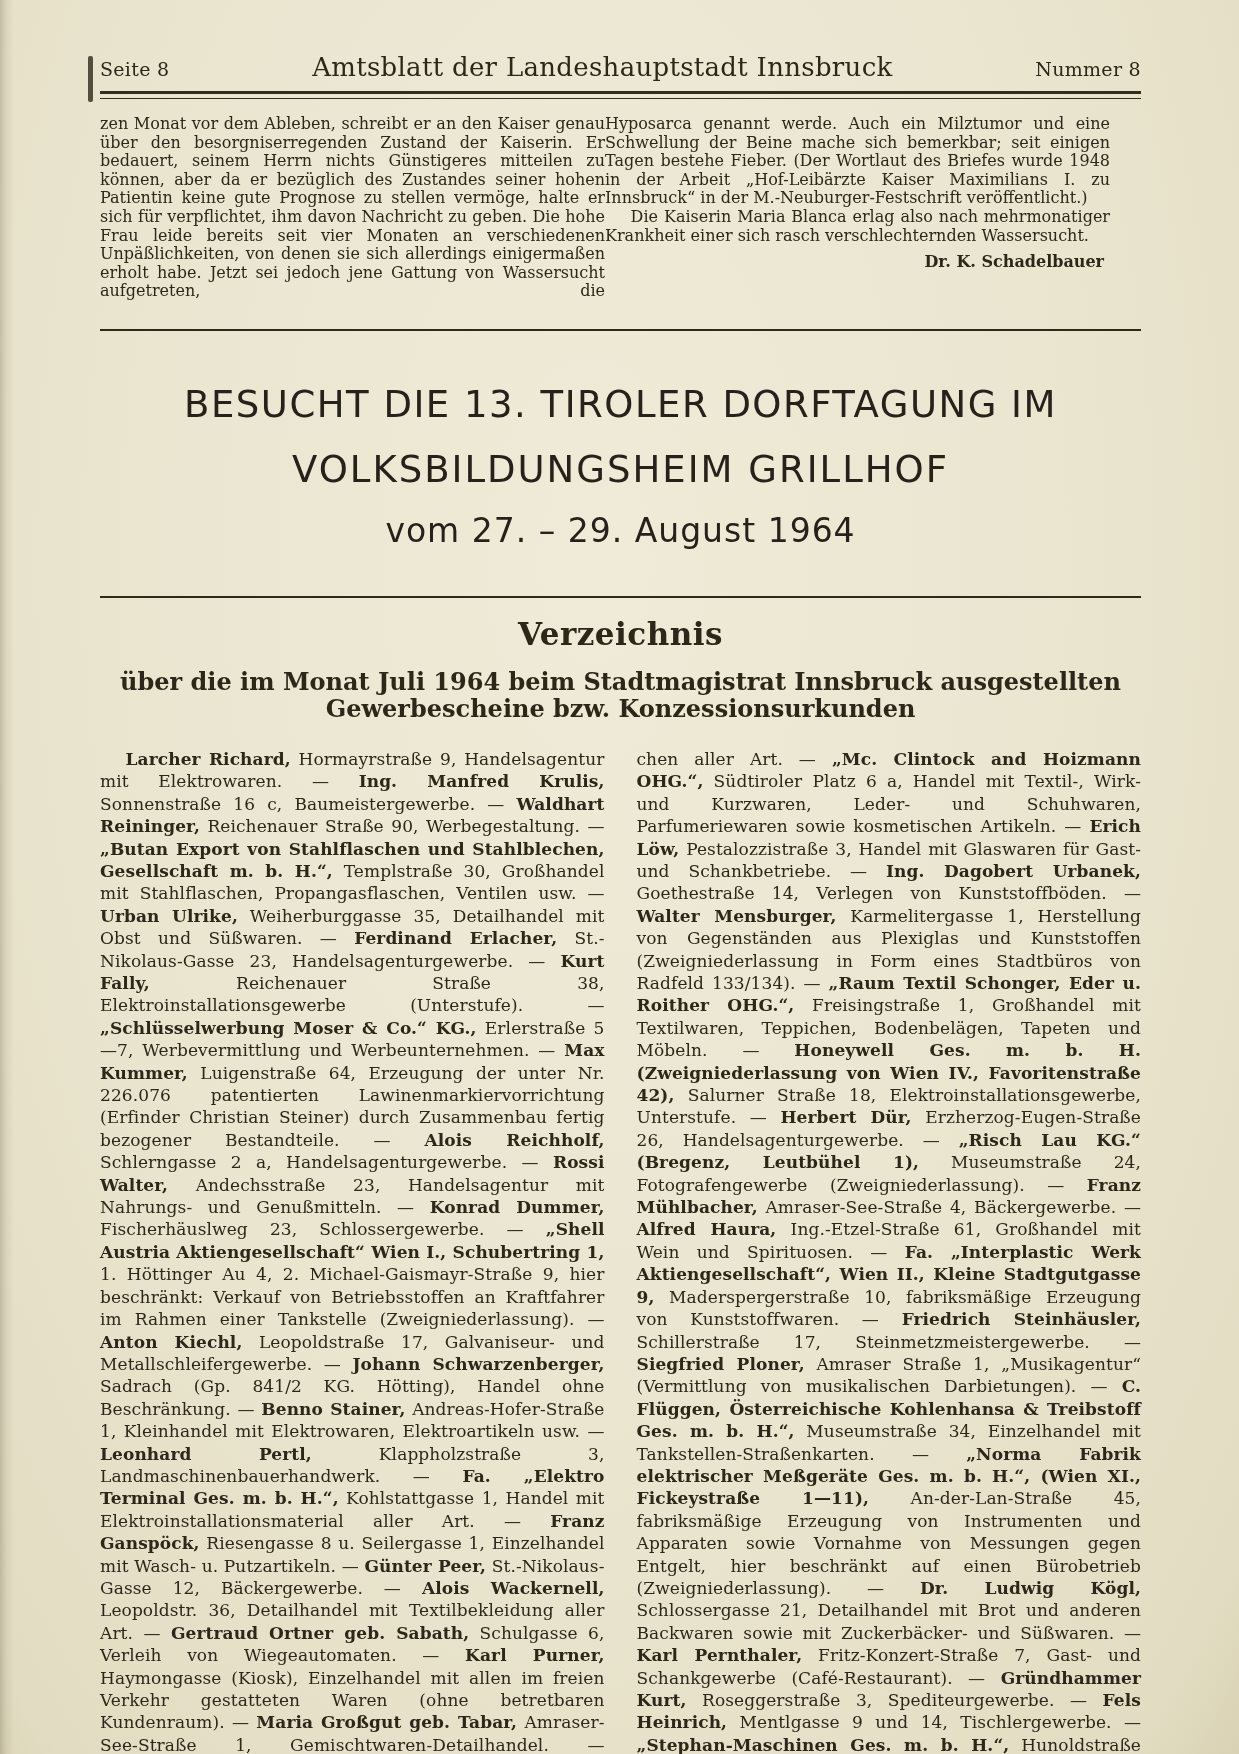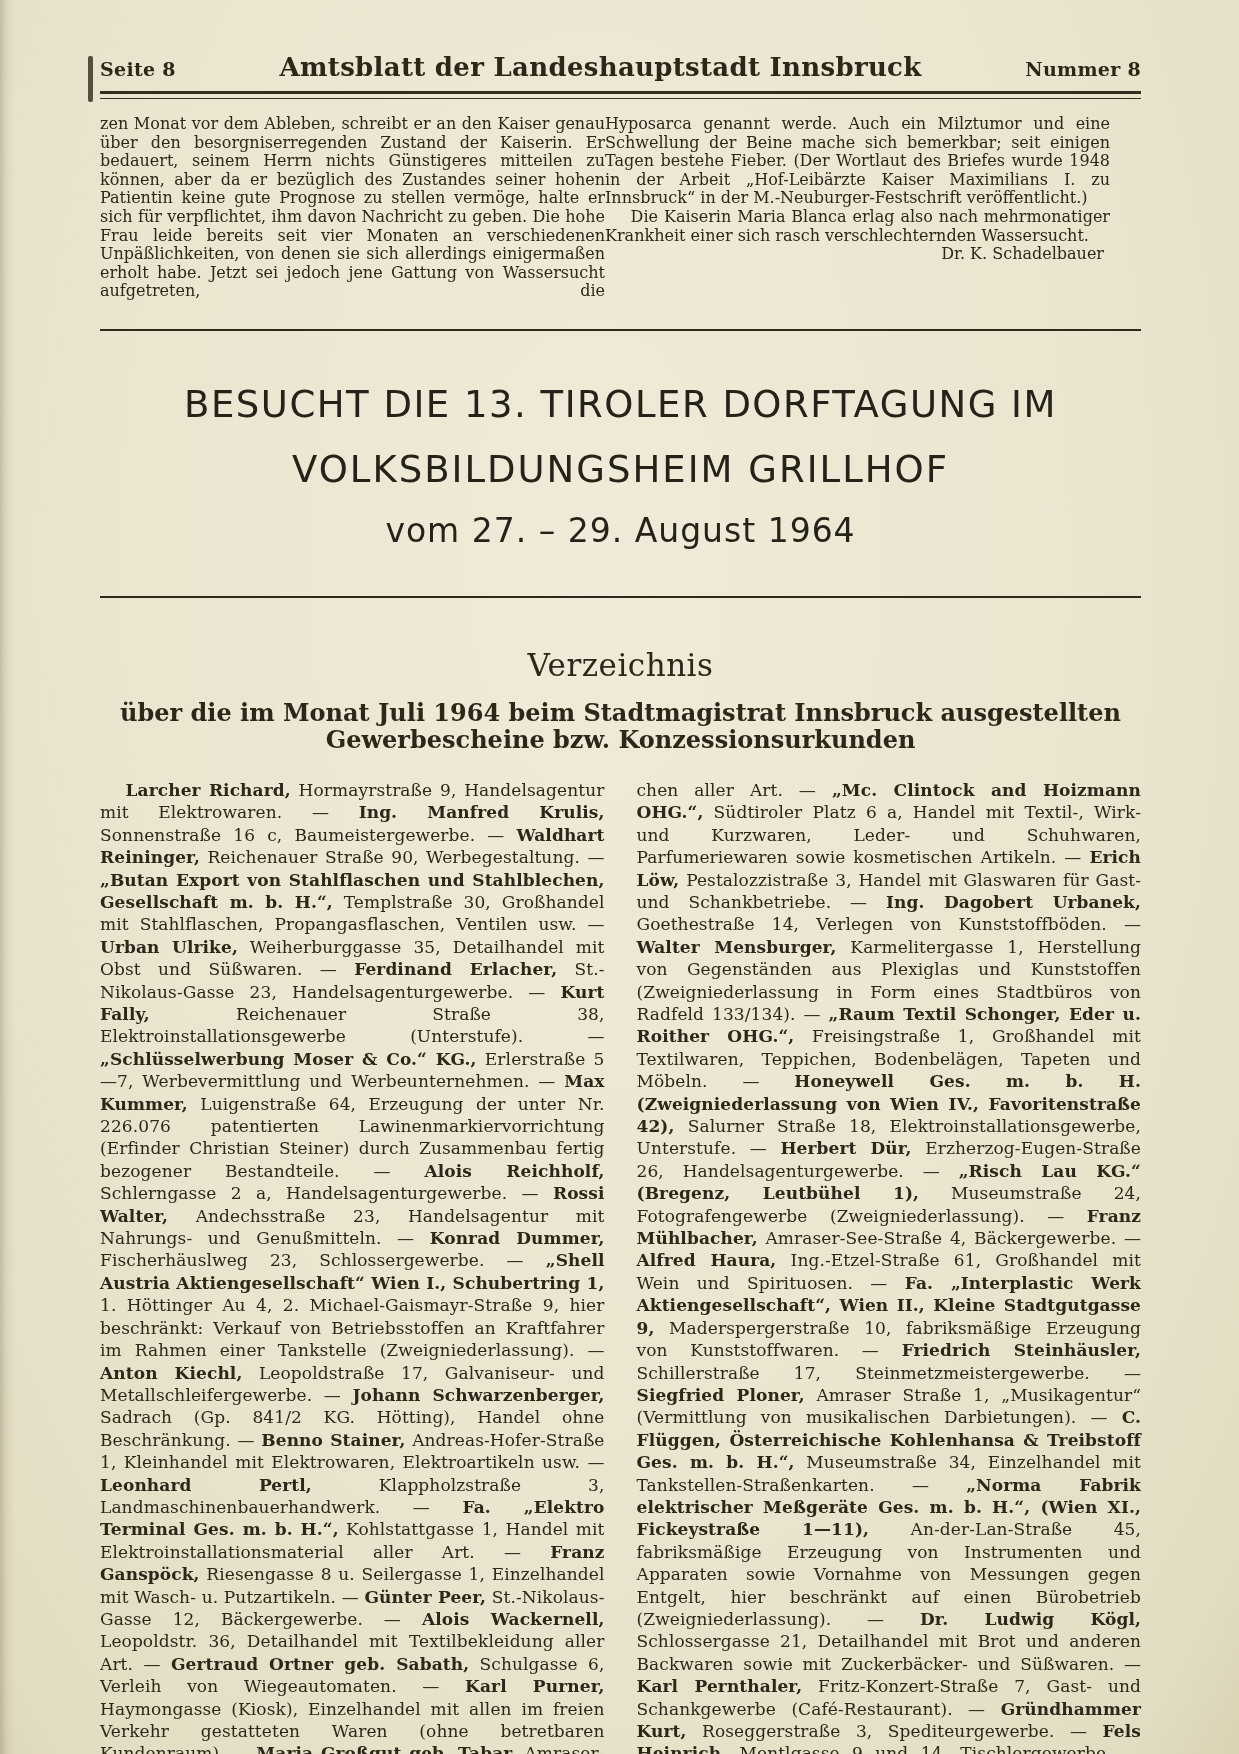--- a/index.html
+++ b/index.html
@@ -16,51 +16,51 @@
     box-sizing:border-box;
     padding:52px 98px 0 100px;
   }
   .artifact{
     position:absolute;left:88px;top:56px;width:5px;height:46px;
     background:#2c2719;opacity:.8;border-radius:2px;
   }
   
   .hdr{
     display:flex;justify-content:space-between;align-items:baseline;
-    font-size:19px;font-weight:bold;letter-spacing:.3px;
+    font-size:19px;font-weight:normal;letter-spacing:.3px;
   }
   .hdr .title{font-size:26px;}
   .rule-double{
     margin-top:9px;height:4px;
     border-top:3px solid #332d1d;border-bottom:1px solid #332d1d;
   }
   
   .article{
     display:flex;margin-top:16px;
   }
   .article .col{width:505px;font-size:16px;line-height:18.6px;text-align:justify;}
   .article p{margin:0;}
   .article p.cont{text-align-last:justify;}
   .article p.indent{text-indent:1.6em;}
-  .signature{text-align:right;font-weight:normal;padding-right:6px;margin-top:0;}
+  .signature{text-align:right;font-weight:bold;padding-right:6px;margin-top:8px;}
   
   .ad-rule{height:0;border-top:2.5px solid #2e2919;margin-top:28px;}
   .ad{
     text-align:center;
     font-family:"DejaVu Sans", sans-serif;
     color:#26221a;
     padding:52px 0 46px 0;
   }
   .ad .l1{font-size:37px;letter-spacing:1.5px;}
   .ad .l2{font-size:37px;letter-spacing:2px;margin-top:22px;}
   .ad .l3{font-size:33px;letter-spacing:1px;margin-top:20px;}
   
   .dir-head{
-    text-align:center;font-size:31px;font-weight:normal;
-    margin-top:49px;letter-spacing:.5px;
+    text-align:center;font-size:31px;font-weight:bold;
+    margin-top:18px;letter-spacing:.5px;
   }
   .dir-sub{
     text-align:center;font-weight:bold;font-size:24px;line-height:27px;margin-top:16px;
   }
   .dir-cols{
     display:flex;gap:32px;margin-top:26px;
   }
   .dir-col{
     width:505px;font-size:17px;line-height:22.4px;text-align:justify;
     letter-spacing:.1px;

